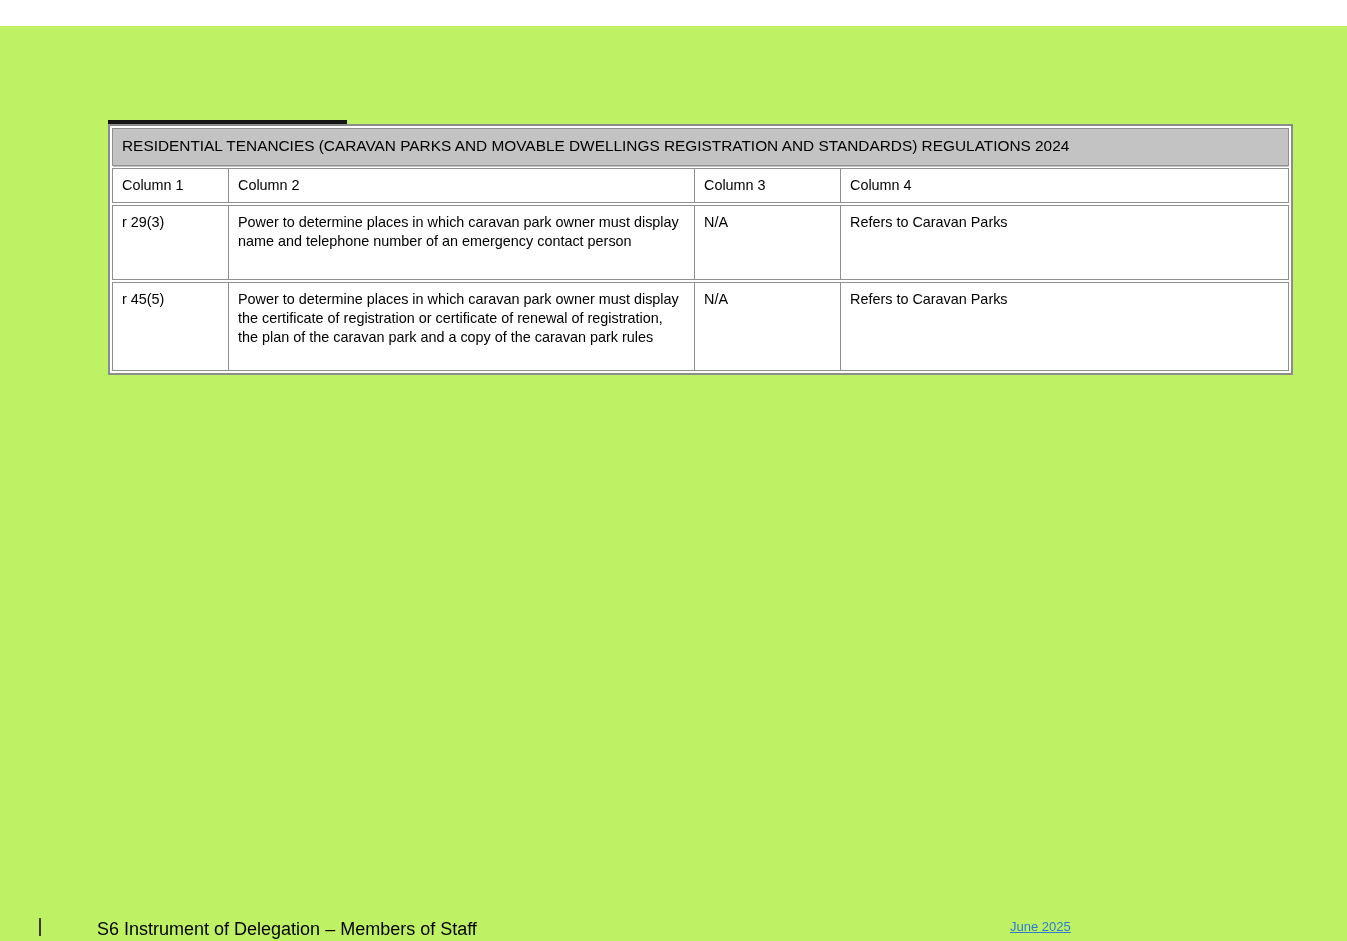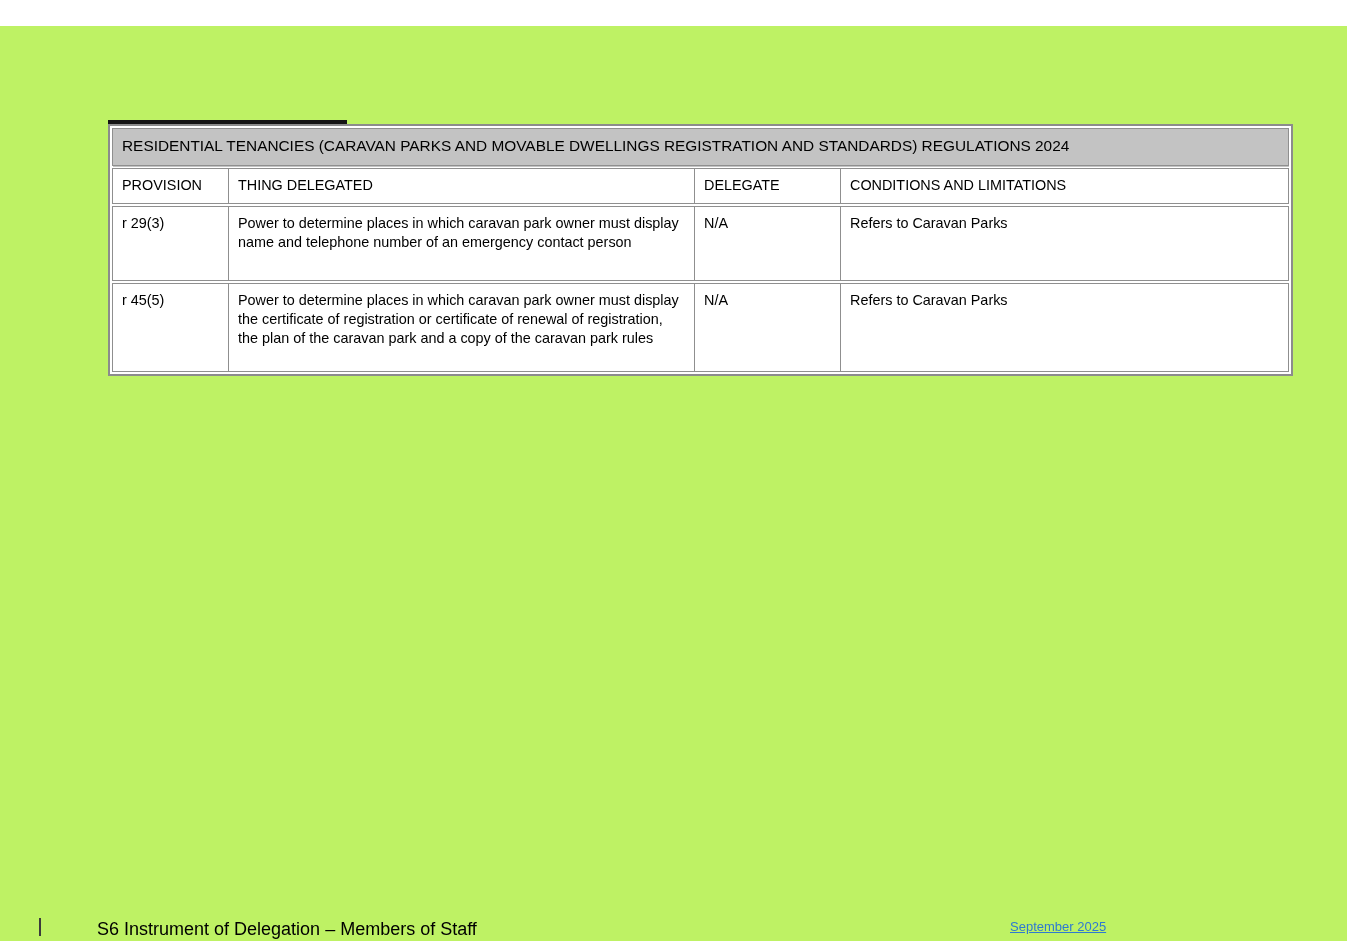--- a/index.html
+++ b/index.html
@@ -54,39 +54,39 @@
       <colgroup>
         <col style="width:116px">
         <col style="width:466px">
         <col style="width:146px">
         <col>
       </colgroup>
       <tbody>
           <tr class="title-row">
         <th colspan="4" style="background: rgb(195, 195, 195);">RESIDENTIAL TENANCIES (CARAVAN PARKS AND MOVABLE DWELLINGS REGISTRATION AND STANDARDS) REGULATIONS 2024</th>
       </tr>
-      <tr class="hdr-row">
-        <td>PROVISION</td>
-        <td>THING DELEGATED</td>
-        <td>DELEGATE</td>
-        <td>CONDITIONS AND LIMITATIONS</td>
+      <tr class="col-row">
+        <td>Column 1</td>
+        <td>Column 2</td>
+        <td>Column 3</td>
+        <td>Column 4</td>
       </tr>
       <tr class="data-row row-r453">
         <td>r 29(3)</td>
         <td>Power to determine places in which caravan park owner must display name and telephone number of an emergency contact person</td>
         <td>N/A</td>
         <td>Refers to Caravan Parks</td>
       </tr>
       <tr class="data-row row-r455">
         <td>r 45(5)</td>
         <td>Power to determine places in which caravan park owner must display the certificate of registration or certificate of renewal of registration, the plan of the caravan park and a copy of the caravan park rules</td>
         <td>N/A</td>
         <td>Refers to Caravan Parks</td>
       </tr>
     </tbody>
       </table>
   </div>
 
   <div class="change-bar"></div>
   <div class="footer-left">S6 Instrument of Delegation – Members of Staff</div>
-  <a class="footer-right" style="color: rgb(46, 122, 209);">September 2025</a>
+  <a class="footer-right" style="color: rgb(46, 122, 209);">June 2025</a>
 
 </div>
 
 </body></html>

